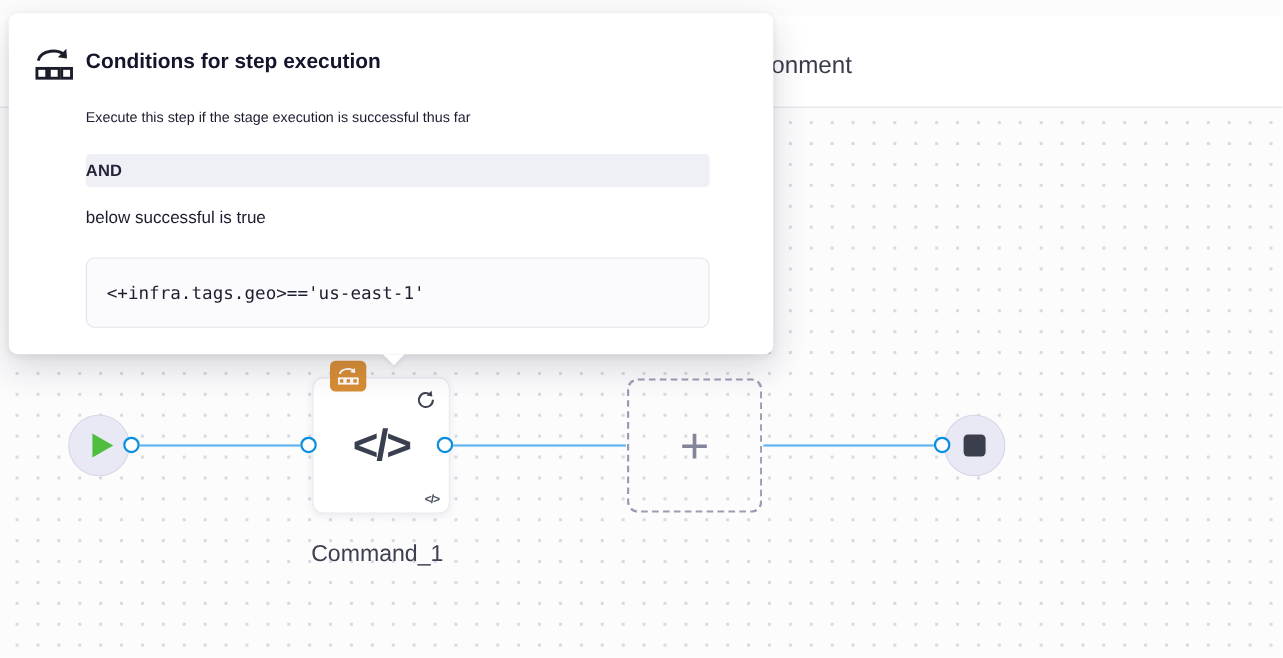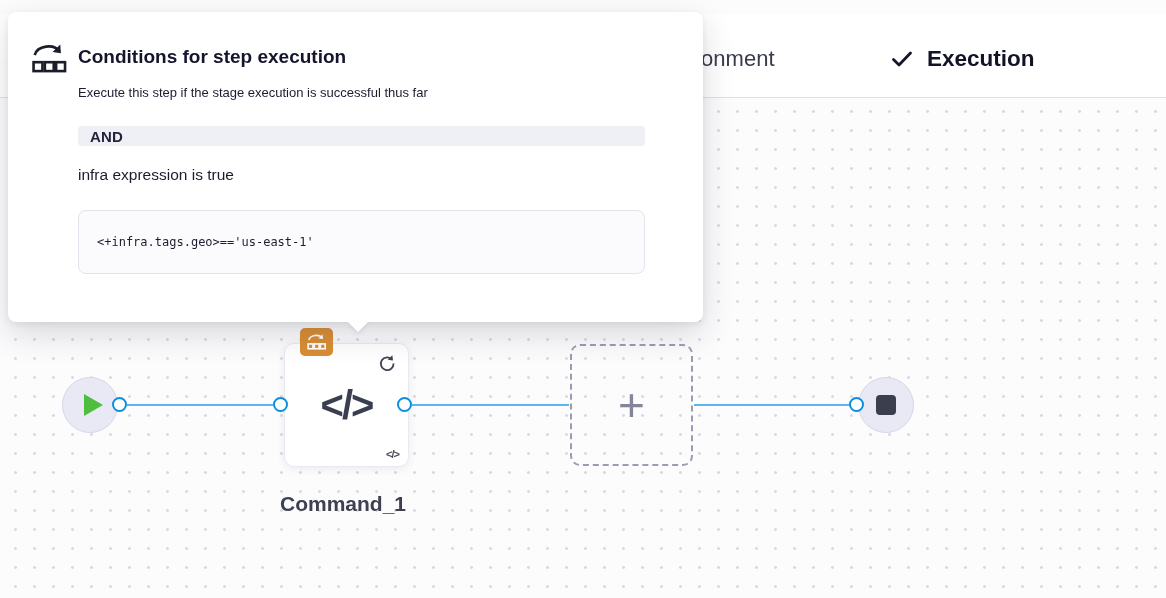--- a/index.html
+++ b/index.html
@@ -71,67 +71,59 @@
   .cond-badge svg { width:21px; height:18px; }
 
   .add-step-box {
     position:absolute; left:570px; top:344px; width:123px; height:122px;
     border:2px dashed #9b9cb3; border-radius:10px; z-index:1;
     display:flex; align-items:center; justify-content:center; cursor:pointer;
   }
   .add-glyph { font-size:46px; font-weight:100; color:#83859a; line-height:1; }
 
   .node-label { position:absolute; top:492px; text-align:center; font-size:21px; }
-  .label-command { left:260px; width:166px; color:#3d4050;font-weight:bold; }
+  .label-command { left:260px; width:166px; color:#3d4050; }
   .label-addstep { left:565px; width:132px; color:#6f7186; }
 
   
   .popover {
     position:absolute; left:8px; top:12px; width:695px; height:310px;
     background:#ffffff; border-radius:8px; z-index:20;
     box-shadow:0 12px 32px rgba(31,33,56,.16), 0 2px 6px rgba(31,33,56,.08);
   }
   .pop-icon { position:absolute; left:22px; top:30px; width:38px; height:33px; color:#1c1d2b; }
   .pop-body { margin:0 58px 0 70px; padding-top:32px; }
-  .pop-title { font-size:19px; font-weight:700; color:#14152b; line-height:26px; margin-bottom:12px; }
+  .pop-title { font-size:19px; font-weight:700; color:#14152b; line-height:26px; margin-bottom:26px; }
   .pop-desc { font-size:13px; color:#1b1c2e; line-height:22px; margin-bottom:22px; }
   .and-chip {
-    height:20px; background:#efeff6; border-radius:4px;
-    display:flex; align-items:center; padding-left:12px;
+    height:30px; background:#efeff6; border-radius:4px;
+    display:flex; align-items:center; padding-left:0;
     font-size:15px; font-weight:700; color:#23243a; letter-spacing:.2px;
     margin-bottom:18px;
   }
   .pop-expla { font-size:15.5px; color:#1b1c2e; line-height:22px; margin-bottom:24px; }
   .expr-box {
     height:64px; background:#fbfbfd; border:1px solid #e2e3ec; border-radius:8px;
     display:flex; align-items:center; padding-left:18px;
-    font-family:"DejaVu Sans Mono",monospace; font-size:12px; color:#1d1e30;
+    font-family:"DejaVu Sans Mono",monospace; font-size:16px; color:#1d1e30;
   }
   .caret {
     position:absolute; left:340px; bottom:-10px; width:0; height:0;
     border-left:10px solid transparent; border-right:10px solid transparent;
     border-top:10px solid #ffffff;
     filter:drop-shadow(0 2px 2px rgba(31,33,56,.10));
   }
 </style>
 </head>
 <body>
 
 <div class="canvas">
 
   <div class="header">
     <div class="tab tab-env">Environment</div>
-    <div class="tab tab-exec">
-      <span class="check-icon">
-        <svg viewBox="0 0 24 24" fill="none" stroke="#15162a" stroke-width="2.8" stroke-linecap="round" stroke-linejoin="round">
-          <path d="M3.5 12.5 L9 18 L20.5 6"></path>
-        </svg>
-      </span>
-      <span>Execution</span>
-    </div>
   </div>
   <div class="underline"></div>
 
   <div class="edge edge-1"></div>
   <div class="edge edge-2"></div>
   <div class="edge edge-3"></div>
 
   <div class="port port-1"></div>
   <div class="port port-2"></div>
   <div class="port port-3"></div>
@@ -178,21 +170,21 @@
         <path d="M25.5 2 L26 9.5 L19 8.5" fill="currentColor" stroke="none"></path>
         <rect x="3" y="17" width="7.5" height="7.5"></rect>
         <rect x="12.5" y="17" width="7.5" height="7.5"></rect>
         <rect x="22" y="17" width="7.5" height="7.5"></rect>
       </svg>
     </span>
     <div class="pop-body">
       <div class="pop-title">Conditions for step execution</div>
       <div class="pop-desc">Execute this step if the stage execution is successful thus far</div>
       <div class="and-chip">AND</div>
-      <div class="pop-expla">infra expression is true</div>
+      <div class="pop-expla">below successful is true</div>
       <div class="expr-box">
         <span>&lt;+infra.tags.geo&gt;=='us-east-1'</span>
       </div>
     </div>
     <div class="caret"></div>
   </div>
 
 </div>
 
 </body></html>

